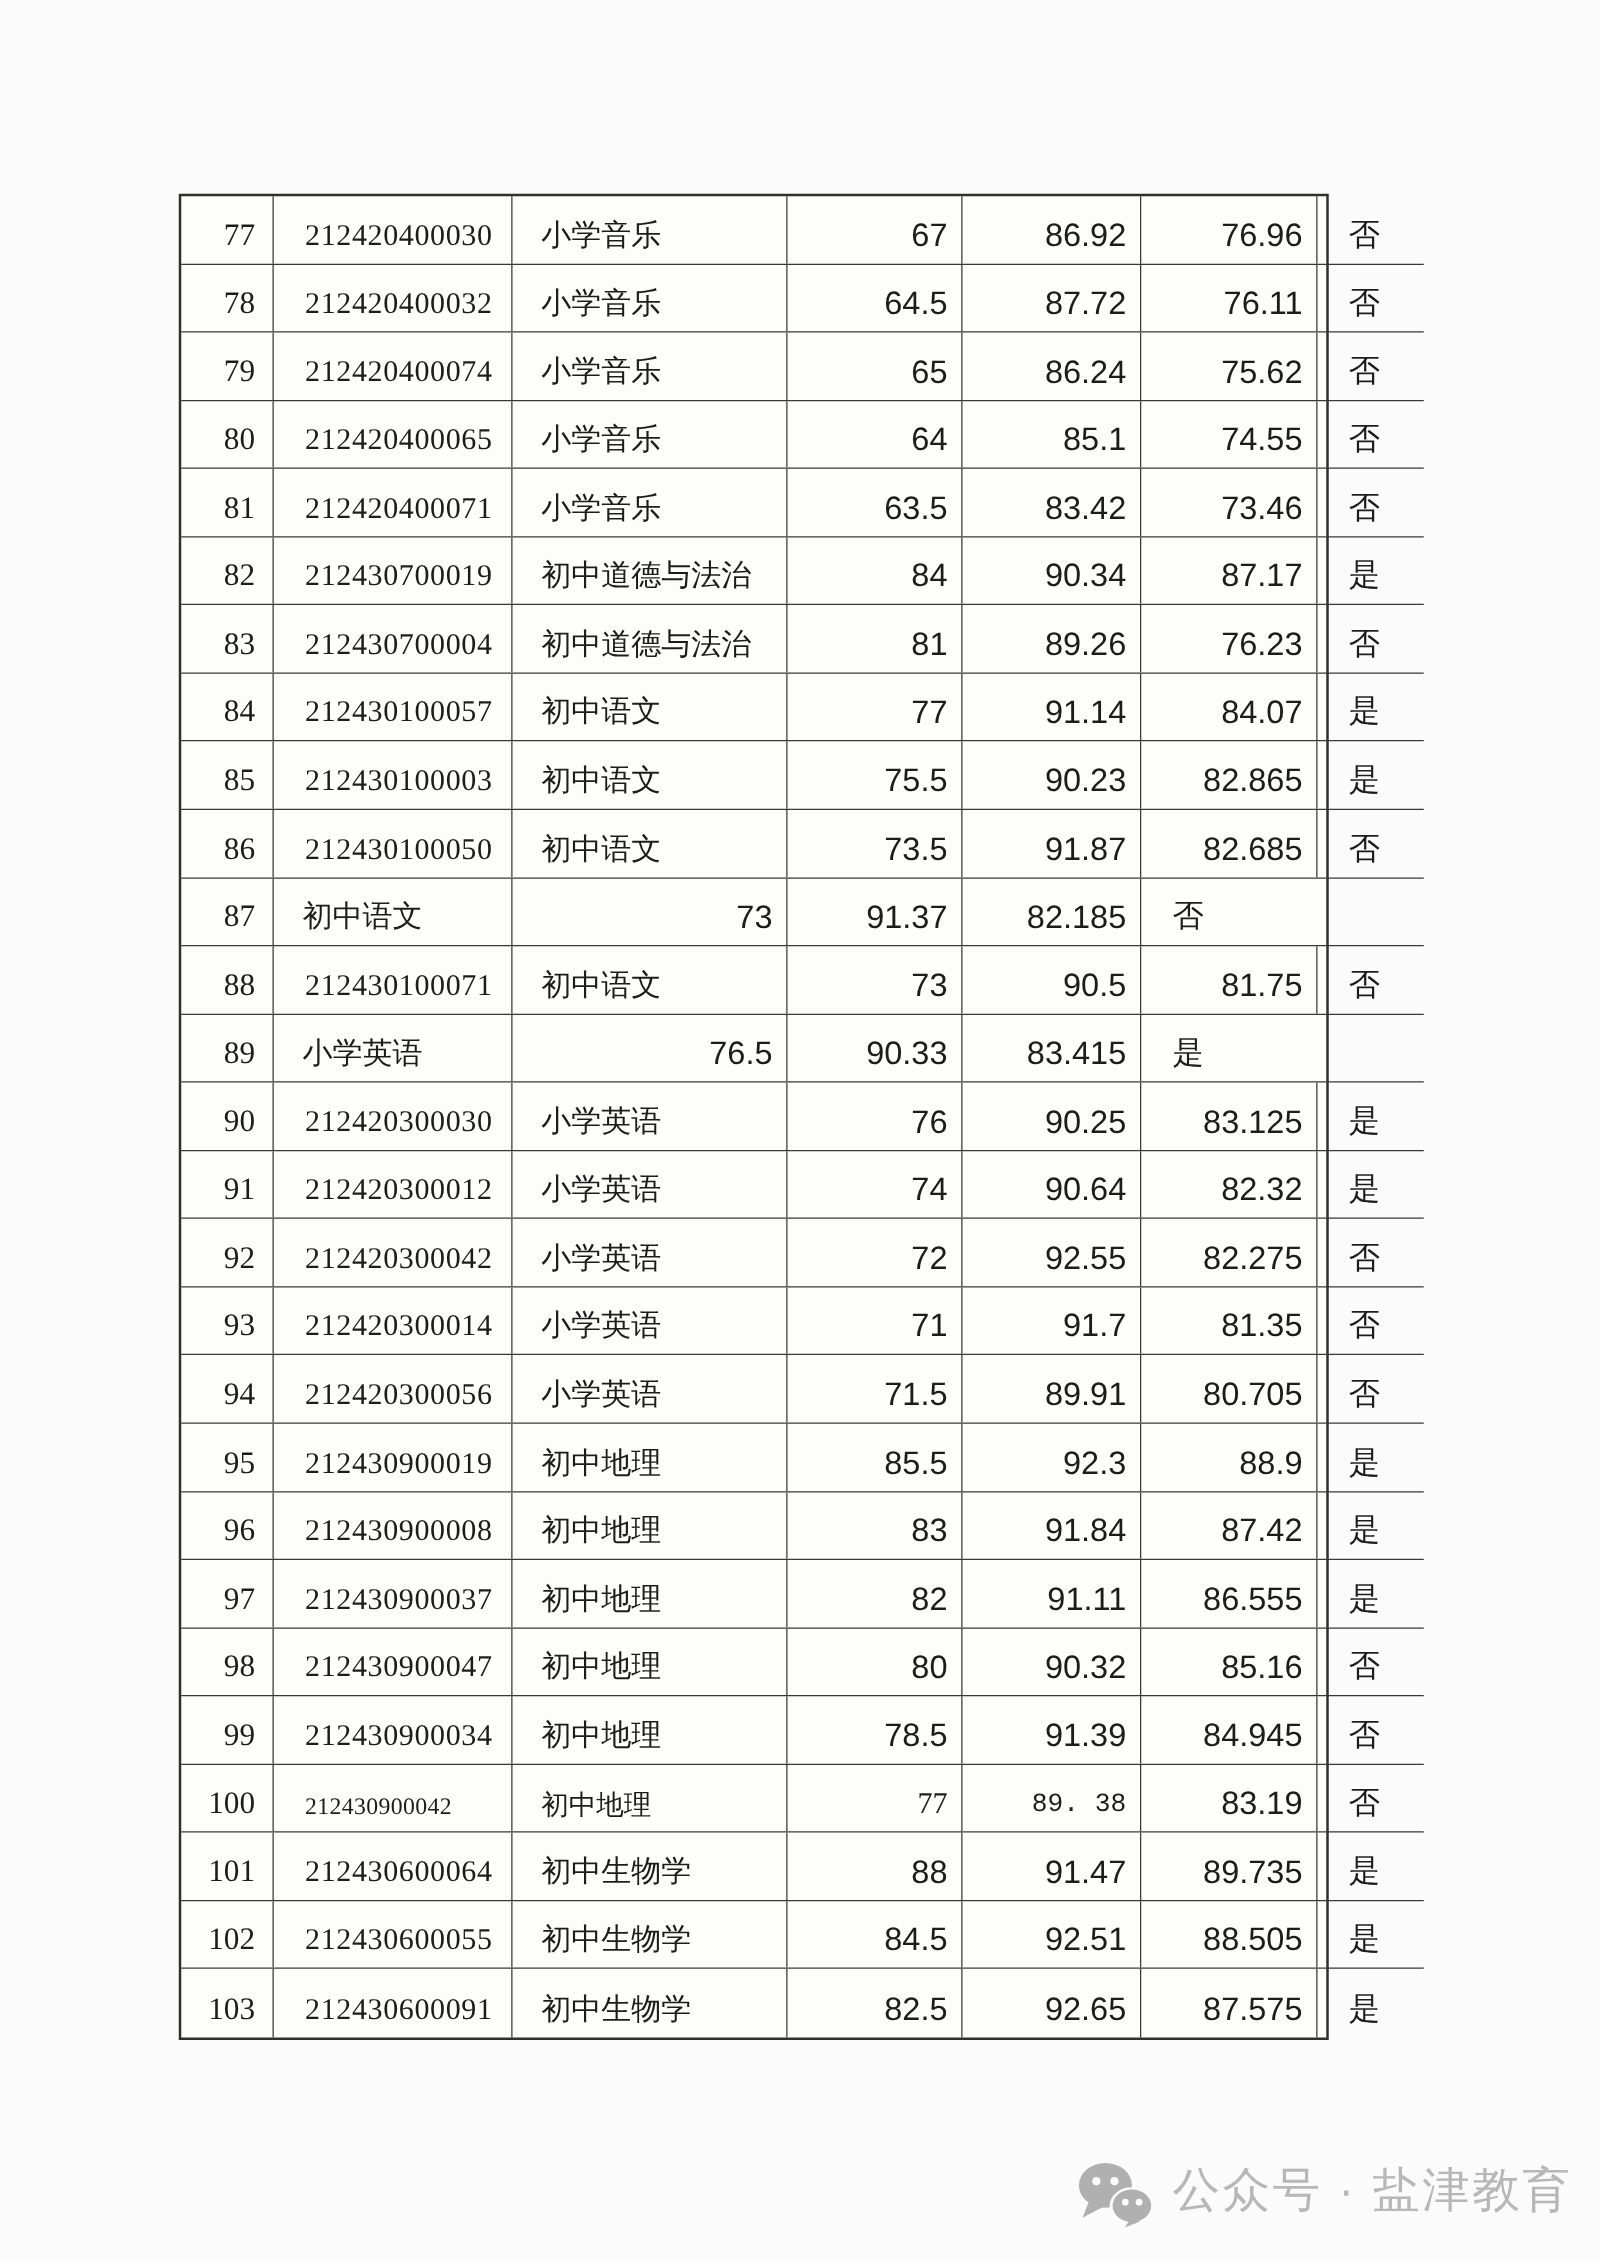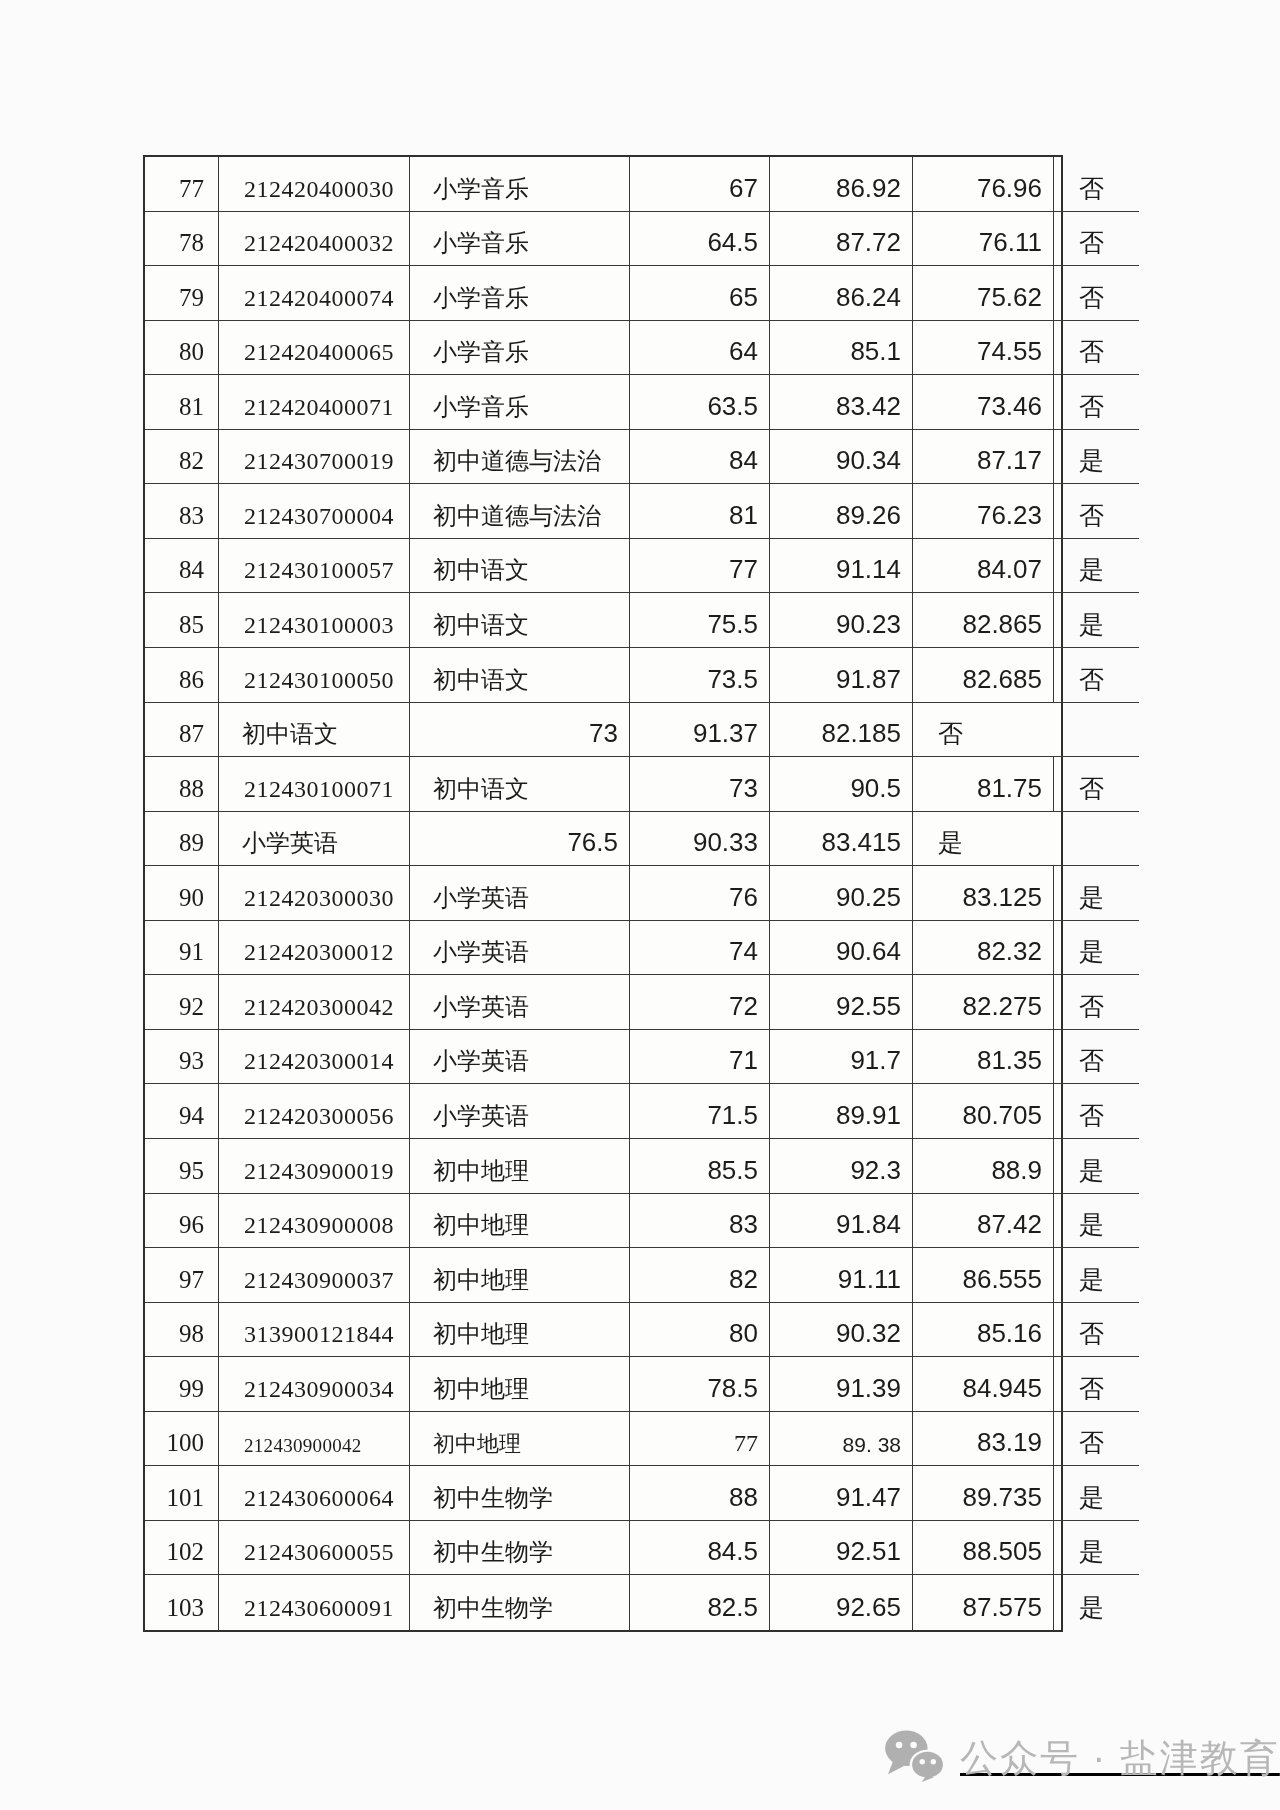--- a/index.html
+++ b/index.html
@@ -72,31 +72,30 @@
   .c-flag {
     padding-left: 12px;
     font-family: "Liberation Serif", "DejaVu Serif", serif;
     font-size: 25px;
   }
 
   
   .row.edited .c-id   { font-size: 19px; letter-spacing: 0.3px; }
   .row.edited .c-subj { font-size: 22px; }
   .row.edited .c-s1   { font-family: "Liberation Serif", "DejaVu Serif", serif; font-size: 24px; }
-  .row.edited .c-s2   { font-family: Liberation Sans, sans-serif; font-size: 21px; }
+  .row.edited .c-s2   { font-family: Liberation Mono, monospace; font-size: 21px; }
 
   
   .footer {
     position: absolute;
-    left: 884px;
+    left: 862px;
     top: 1730px;
     display: flex;
-    align-items: center;
+    align-items: flex-start;
     gap: 14px;
-    text-decoration: underline;
   }
   .footer-text {
     font-size: 38px;
     color: #b7b7b7;
     letter-spacing: 2px;
     font-family: "Liberation Sans", "DejaVu Sans", sans-serif;
     line-height: 1;
     padding-top: 4px;
   }
   .wechat-icon { display: block; }
@@ -289,21 +288,21 @@
         <div class="cell c-num">97</div>
         <div class="cell c-id">212430900037</div>
         <div class="cell c-subj">初中地理</div>
         <div class="cell c-s1">82</div>
         <div class="cell c-s2">91.11</div>
         <div class="cell c-s3">86.555</div>
         <div class="cell c-flag">是</div>
       </div>
       <div class="row">
         <div class="cell c-num">98</div>
-        <div class="cell c-id">313900121844</div>
+        <div class="cell c-id">212430900047</div>
         <div class="cell c-subj">初中地理</div>
         <div class="cell c-s1">80</div>
         <div class="cell c-s2">90.32</div>
         <div class="cell c-s3">85.16</div>
         <div class="cell c-flag">否</div>
       </div>
       <div class="row">
         <div class="cell c-num">99</div>
         <div class="cell c-id">212430900034</div>
         <div class="cell c-subj">初中地理</div>

